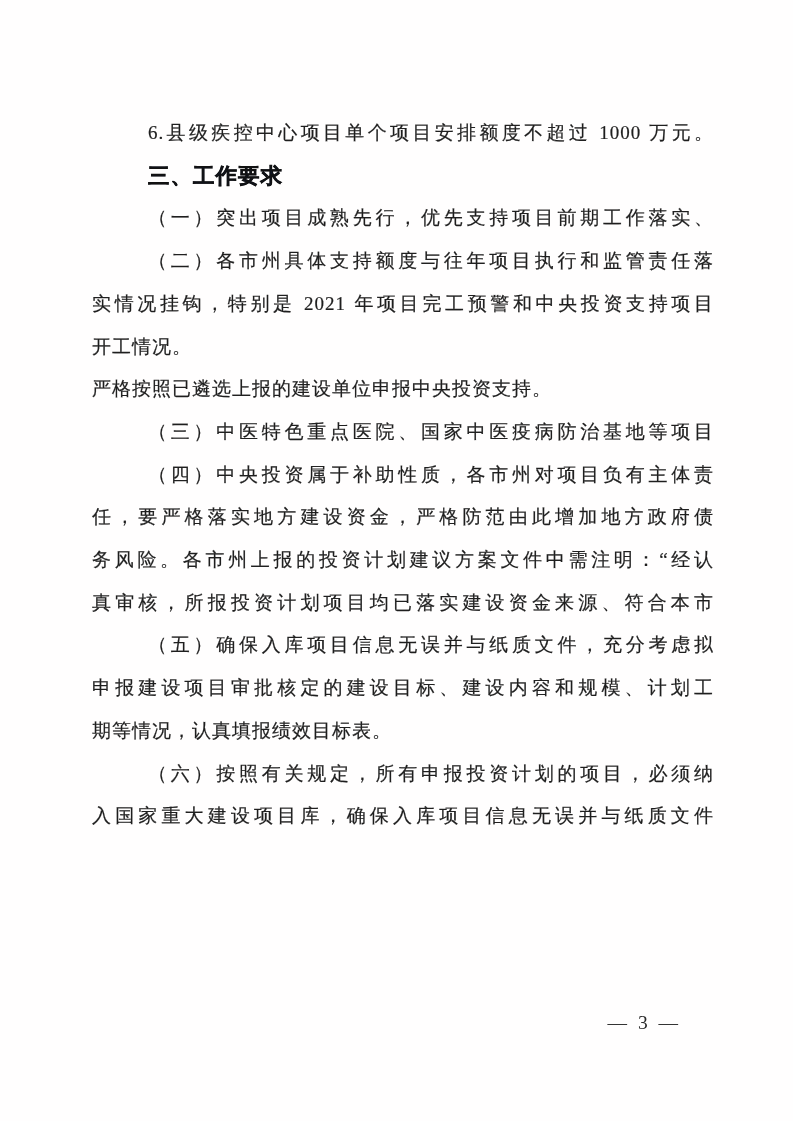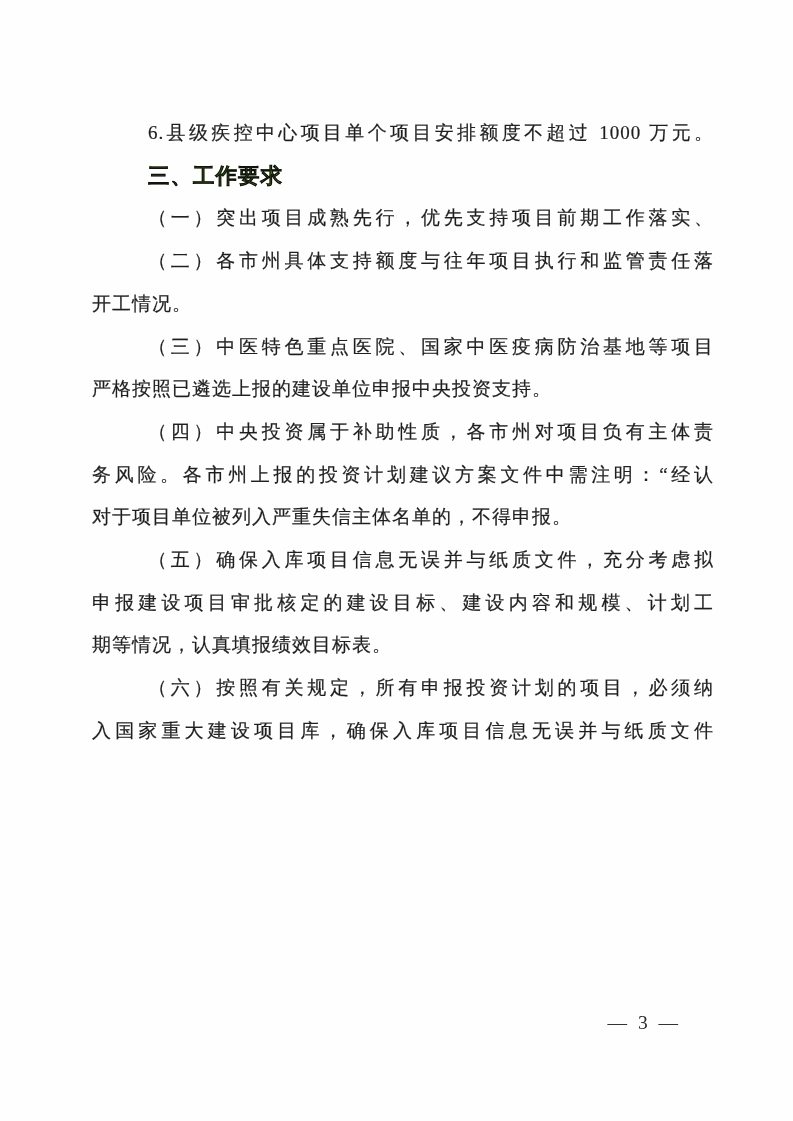--- a/index.html
+++ b/index.html
@@ -36,21 +36,21 @@
     text-align-last: left;
   }
   .line.indent {
     text-indent: 56px;
   }
   .line.heading {
     font-family: "Liberation Sans", "DejaVu Sans", sans-serif;
     font-weight: 700;
     font-size: 21.5px;
     -webkit-text-stroke: 0.4px #111;
-    color: #4d7c0f;
+    color: #0f172a;
   }
   .footer {
     position: absolute;
     top: 1008px;
     right: 112px;
     font-size: 19.5px;
     line-height: 30px;
     letter-spacing: 3px;
     color: #2a2a2a;
     font-family: "Liberation Serif", "DejaVu Serif", serif;
@@ -62,28 +62,30 @@
 <div class="page">
   <div class="content">
 
     <div class="line indent">6.县级疾控中心项目单个项目安排额度不超过 1000 万元。</div>
 
     <div class="line heading indent last">三、工作要求</div>
 
     <div class="line indent">（一）突出项目成熟先行，优先支持项目前期工作落实、</div>
 
     <div class="line indent">（二）各市州具体支持额度与往年项目执行和监管责任落</div>
+    <div class="line">实情况挂钩，特别是 2021 年项目完工预警和中央投资支持项目</div>
     <div class="line last">开工情况。</div>
 
+    <div class="line last">严格按照已遴选上报的建设单位申报中央投资支持。</div>
     <div class="line indent">（三）中医特色重点医院、国家中医疫病防治基地等项目</div>
-    <div class="line last">严格按照已遴选上报的建设单位申报中央投资支持。</div>
 
     <div class="line indent">（四）中央投资属于补助性质，各市州对项目负有主体责</div>
+    <div class="line">任，要严格落实地方建设资金，严格防范由此增加地方政府债</div>
     <div class="line">务风险。各市州上报的投资计划建议方案文件中需注明：“经认</div>
-    <div class="line last">对于项目单位被列入严重失信主体名单的，不得申报。</div>
+    <div class="line">真审核，所报投资计划项目均已落实建设资金来源、符合本市</div>
 
     <div class="line indent">（五）确保入库项目信息无误并与纸质文件，充分考虑拟</div>
     <div class="line">申报建设项目审批核定的建设目标、建设内容和规模、计划工</div>
     <div class="line last">期等情况，认真填报绩效目标表。</div>
 
     <div class="line indent">（六）按照有关规定，所有申报投资计划的项目，必须纳</div>
     <div class="line">入国家重大建设项目库，确保入库项目信息无误并与纸质文件</div>
 
   </div>
 

